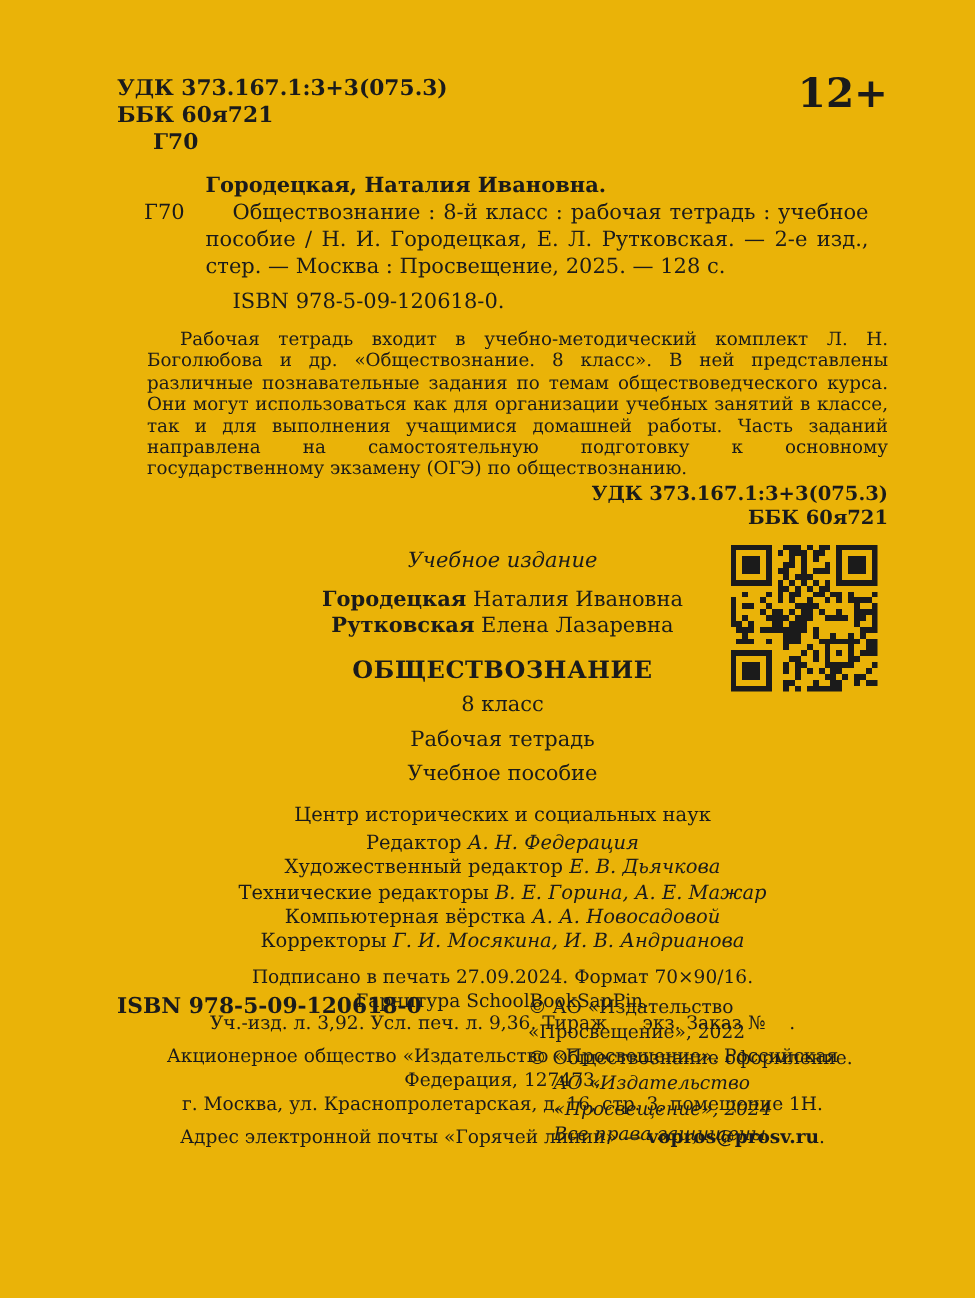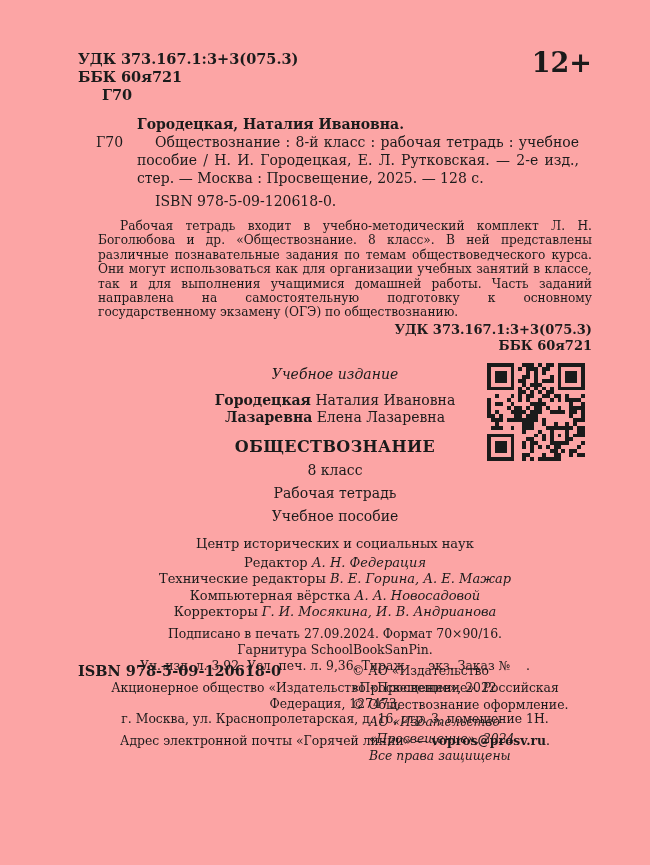--- a/index.html
+++ b/index.html
@@ -1,17 +1,17 @@
 <!DOCTYPE html>
 <html><head>
 <meta charset="utf-8">
 <style>
   html,body{margin:0;padding:0;background:#e8e8e8;}
   .page{
-    width:650px;height:865px;margin:0 auto;background:#fca5a5;
+    width:650px;height:865px;margin:0 auto;background:#eab308;
     position:relative;color:#1b1b1b;
     font-family:"DejaVu Serif","Liberation Serif",serif;
     box-sizing:border-box;overflow:hidden;
   }
   .content{position:absolute;left:78px;right:58px;top:50px;}
   
   .top-class{font-weight:bold;font-size:14.5px;line-height:18px;}
   .top-class .code{padding-left:24px;}
   .age-badge{
     position:absolute;top:48px;right:58px;
@@ -78,32 +78,33 @@
 
     <div class="class-right">
       <div>УДК 373.167.1:3+3(075.3)</div>
       <div>ББК 60я721</div>
     </div>
 
     <div class="centered edition-type">Учебное издание</div>
 
     <div class="centered authors">
       <div><b>Городецкая</b><span> Наталия Ивановна</span></div>
-      <div><b>Лазаревна</b><span> Елена Лазаревна</span></div>
+      <div><b>Рутковская</b><span> Елена Лазаревна</span></div>
     </div>
 
     <div class="centered book-title">ОБЩЕСТВОЗНАНИЕ</div>
     <div class="centered sub">8 класс</div>
     <div class="centered sub">Рабочая тетрадь</div>
     <div class="centered sub">Учебное пособие</div>
 
     <div class="centered department">Центр исторических и социальных наук</div>
 
     <div class="centered credits">
       <div><span>Редактор </span><i>А. Н. Федерация</i></div>
+      <div><span>Художественный редактор </span><i>Е. В. Дьячкова</i></div>
       <div><span>Технические редакторы </span><i>В. Е. Горина, А. Е. Мажар</i></div>
       <div><span>Компьютерная вёрстка </span><i>А. А. Новосадовой</i></div>
       <div><span>Корректоры </span><i>Г. И. Мосякина, И. В. Андрианова</i></div>
     </div>
 
     <div class="centered print-info">
       <div>Подписано в печать 27.09.2024. Формат 70×90/16.</div>
       <div>Гарнитура SchoolBookSanPin.</div>
       <div>Уч.-изд. л. 3,92. Усл. печ. л. 9,36. Тираж&nbsp;&nbsp;&nbsp;&nbsp;&nbsp;&nbsp;экз. Заказ №&nbsp;&nbsp;&nbsp;&nbsp;.</div>
     </div>

